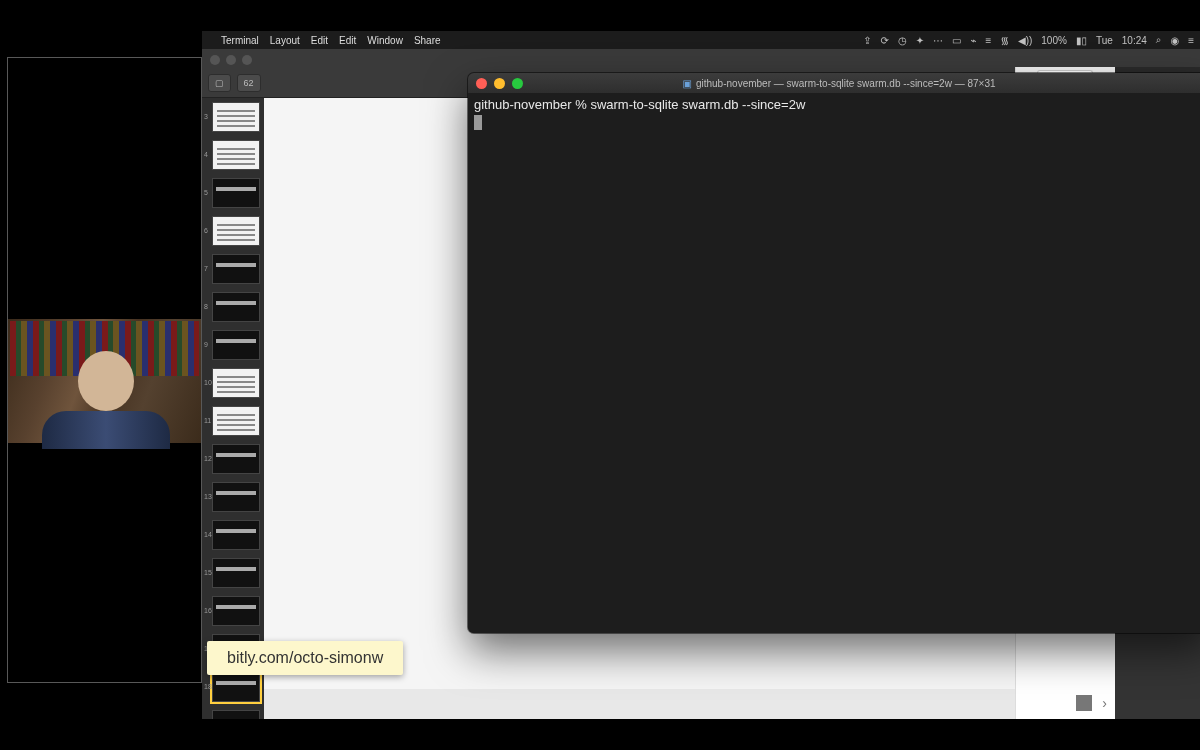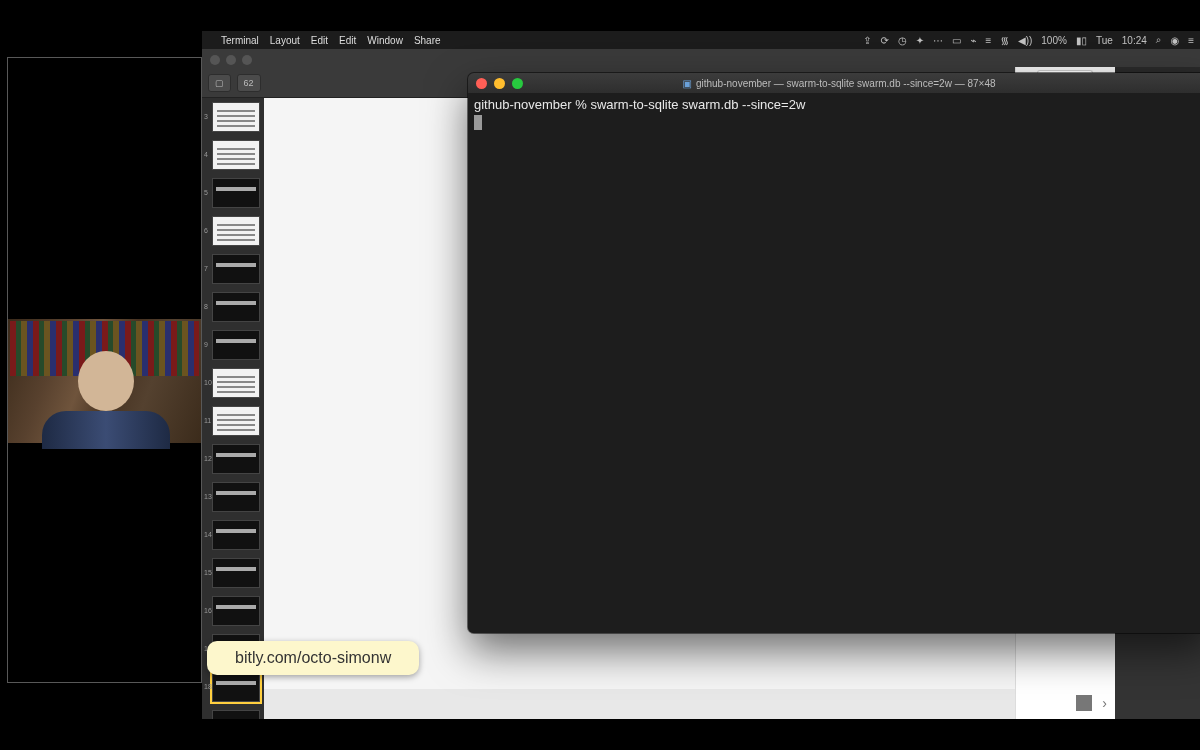--- a/index.html
+++ b/index.html
@@ -87,21 +87,21 @@
   .t-close{background:#ff5f56}
   .t-min{background:#ffbd2e}
   .t-max{background:#27c93f}
   .term-title{position:absolute;left:0;right:0;text-align:center;font-size:10px;color:#bcbcbc;pointer-events:none}
   .term-title .folder{color:#6aa0d8;margin-right:4px}
   .term-body{position:absolute;left:0;top:20px;right:0;bottom:0;background:#1d1d1d;color:#e8e8e8;font-family:"Menlo","Consolas",monospace;font-size:13px;line-height:17px;padding:3px 6px;border-radius:0 0 6px 6px}
   .prompt-line{white-space:pre}
   .cursor{display:inline-block;width:8px;height:15px;background:#9a9a9a;vertical-align:text-bottom;margin-top:2px}
 
   
-  .bitly{position:absolute;left:207px;top:641px;background:#fdf7cc;color:#333;font-size:16px;padding:8px 28px;border-radius:10px;box-shadow:0 2px 6px rgba(0,0,0,.35)}
+  .bitly{position:absolute;left:207px;top:641px;background:#fdf7cc;color:#333;font-size:16px;padding:8px 20px;border-radius:2px;box-shadow:0 2px 6px rgba(0,0,0,.35)}
 </style>
 </head>
 <body>
 
 <div class="webcam">
   <div class="webcam-frame">
     <div class="webcam-books"></div>
     <div class="webcam-sil">
       <div class="webcam-hair"></div>
       <div class="webcam-head"></div>
@@ -316,21 +316,21 @@
     </div>
   </div>
 
   <div class="terminal">
     <div class="term-titlebar">
       <div class="traffic">
         <span class="t-close"></span>
         <span class="t-min"></span>
         <span class="t-max"></span>
       </div>
-      <div class="term-title"><span class="folder">▣</span><span>github-november — swarm-to-sqlite swarm.db --since=2w — 87×48</span></div>
+      <div class="term-title"><span class="folder">▣</span><span>github-november — swarm-to-sqlite swarm.db --since=2w — 87×31</span></div>
     </div>
     <div class="term-body">
       <div class="prompt-line"><span>github-november</span> <span>%</span> <span>swarm-to-sqlite swarm.db --since=2w</span></div>
       <span class="cursor"></span>
     </div>
   </div>
 
 </div>
 
 <div class="bitly">bitly.com/octo-simonw</div>

